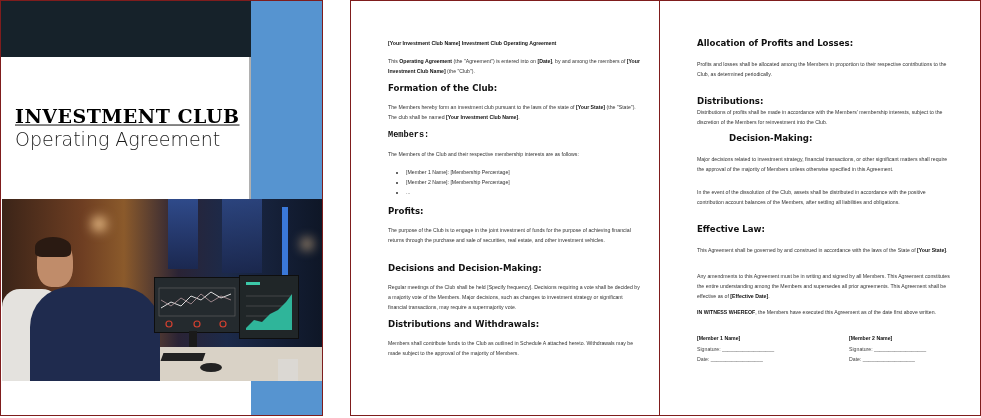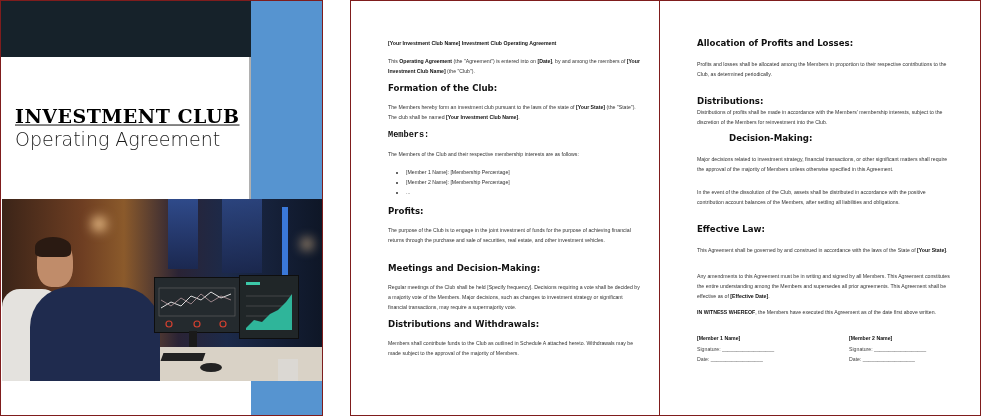--- a/index.html
+++ b/index.html
@@ -121,21 +121,21 @@
     <p class="doc-p abs" style="top:148px;">The Members of the Club and their respective membership interests are as follows:</p>
     <ul class="doc-list abs" style="top:166px;">
       <li>[Member 1 Name]: [Membership Percentage]</li>
       <li>[Member 2 Name]: [Membership Percentage]</li>
       <li>...</li>
     </ul>
 
     <h3 class="doc-h abs" style="top:205px;">Profits:</h3>
     <p class="doc-p abs" style="top:224px;">The purpose of the Club is to engage in the joint investment of funds for the purpose of achieving financial returns through the purchase and sale of securities, real estate, and other investment vehicles.</p>
 
-    <h3 class="doc-h abs" style="top:262px;">Meetings and Decision-Making:</h3>
+    <h3 class="doc-h abs" style="top:262px;">Decisions and Decision-Making:</h3>
     <p class="doc-p abs" style="top:281px;">Regular meetings of the Club shall be held [Specify frequency]. Decisions requiring a vote shall be decided by a majority vote of the Members. Major decisions, such as changes to investment strategy or significant financial transactions, may require a supermajority vote.</p>
 
     <h3 class="doc-h abs" style="top:318px;">Distributions and Withdrawals:</h3>
     <p class="doc-p abs" style="top:337px;">Members shall contribute funds to the Club as outlined in Schedule A attached hereto. Withdrawals may be made subject to the approval of the majority of Members.</p>
   </div>
 </div>
 
 <div class="page" id="p3">
   <div class="content">
     <h3 class="doc-h abs" style="top:37px;">Allocation of Profits and Losses:</h3>

